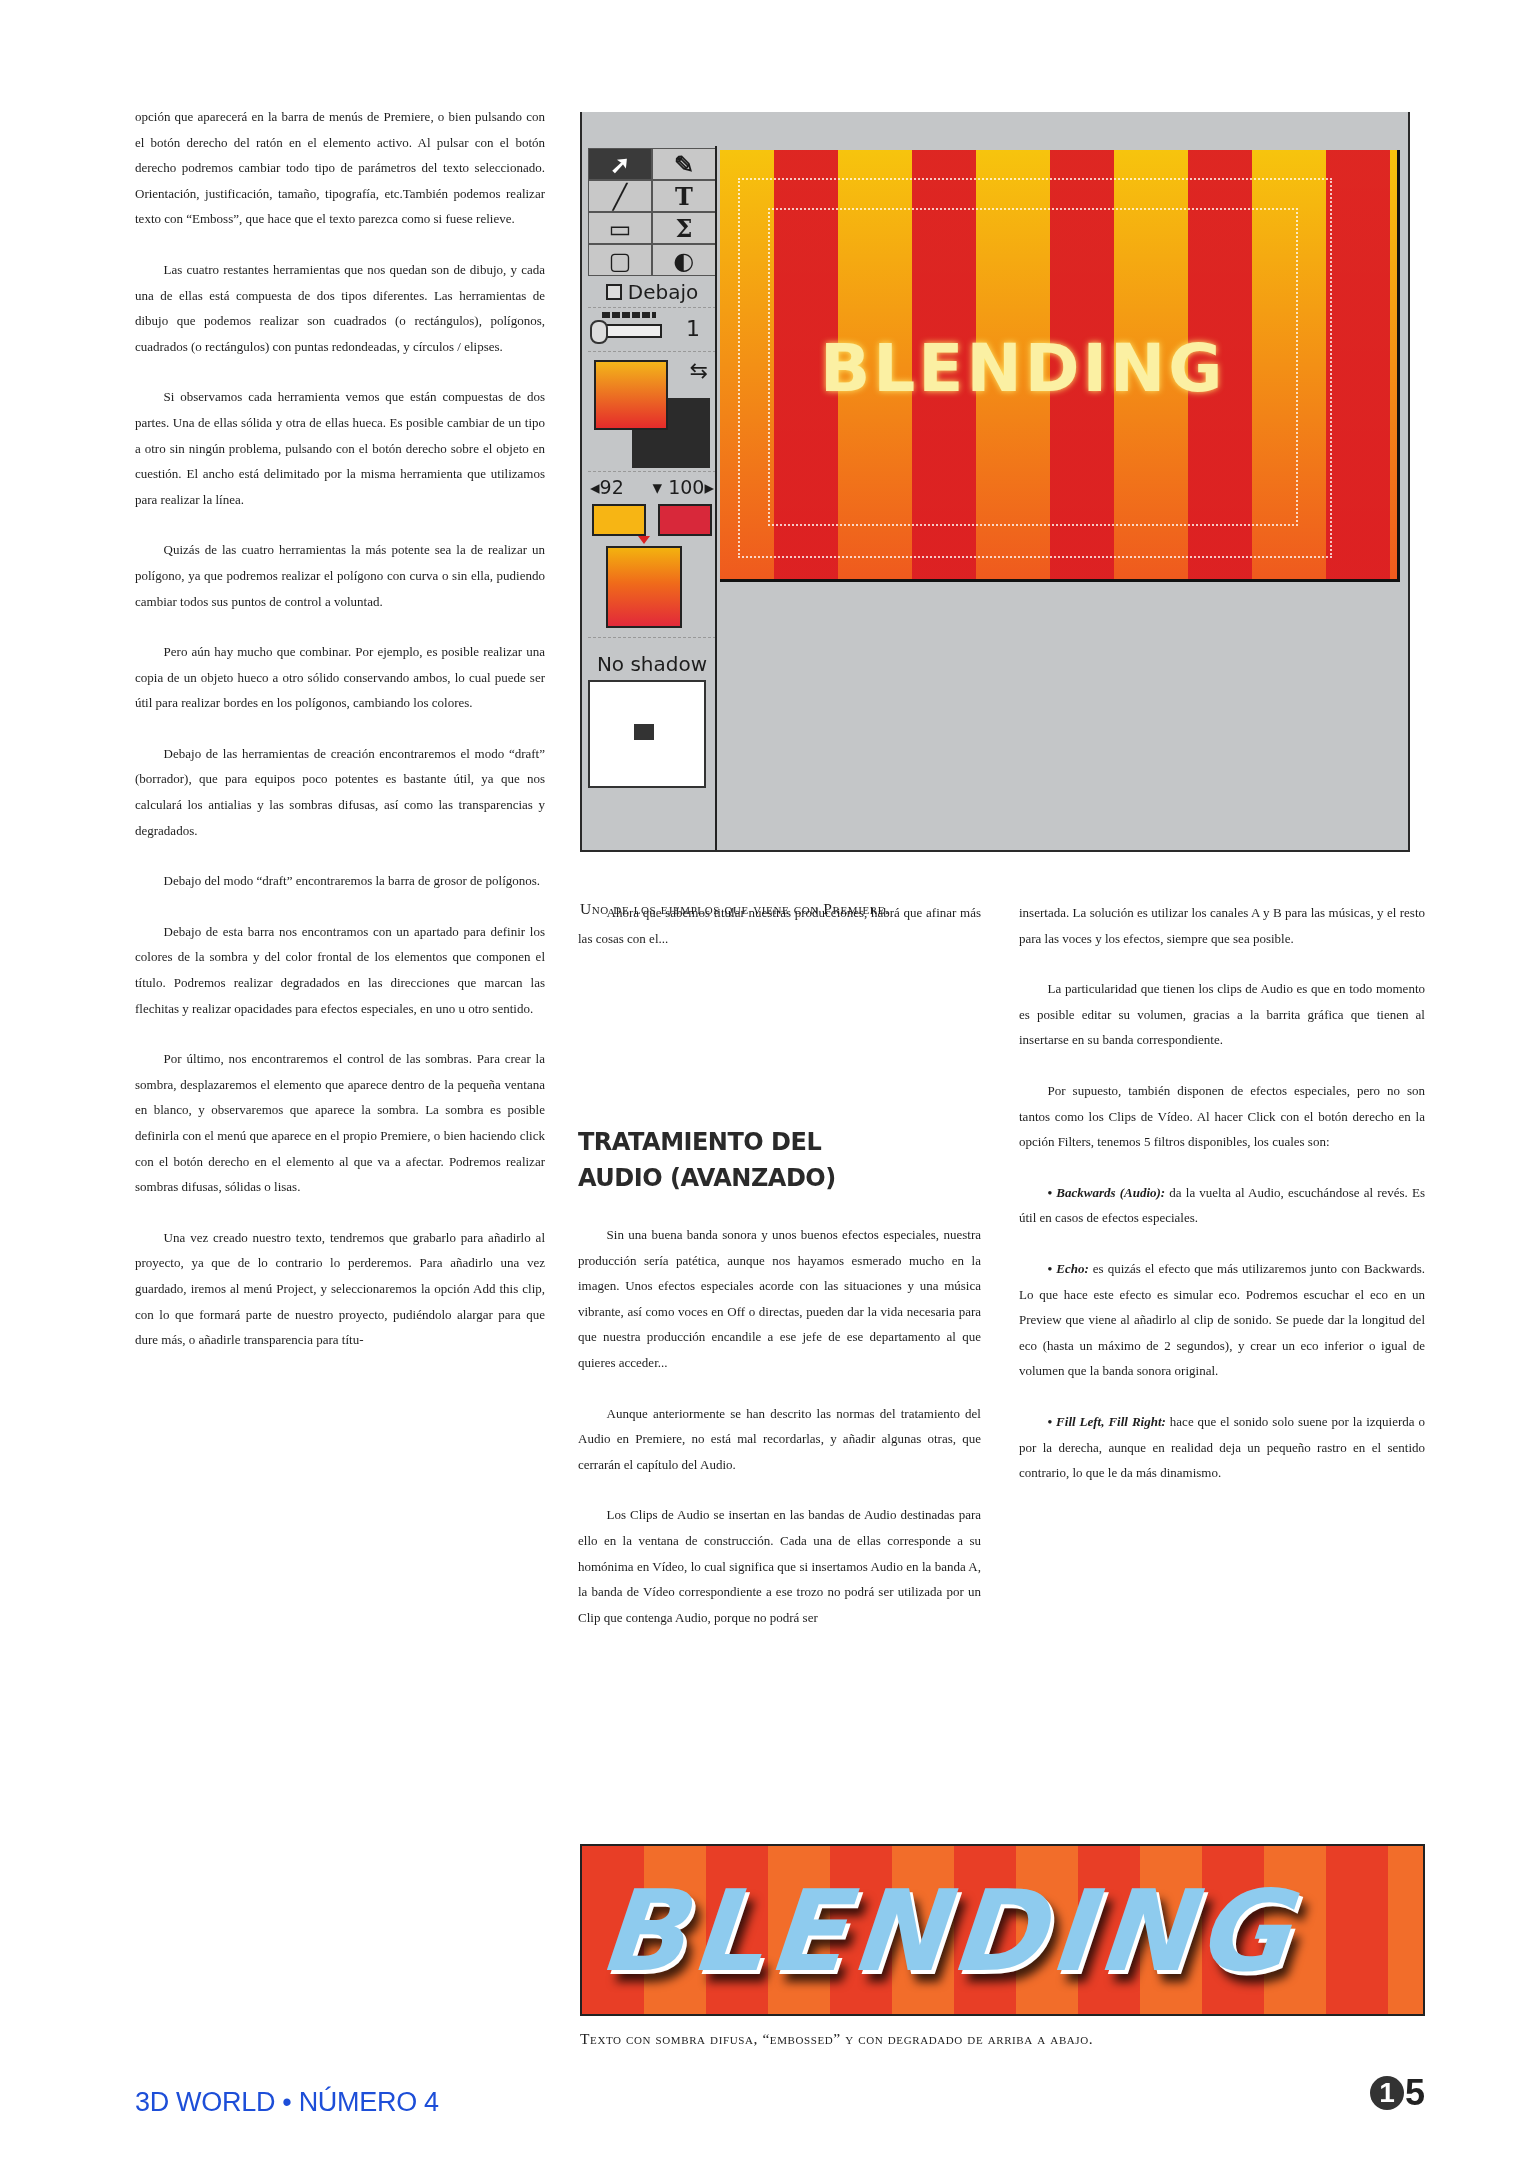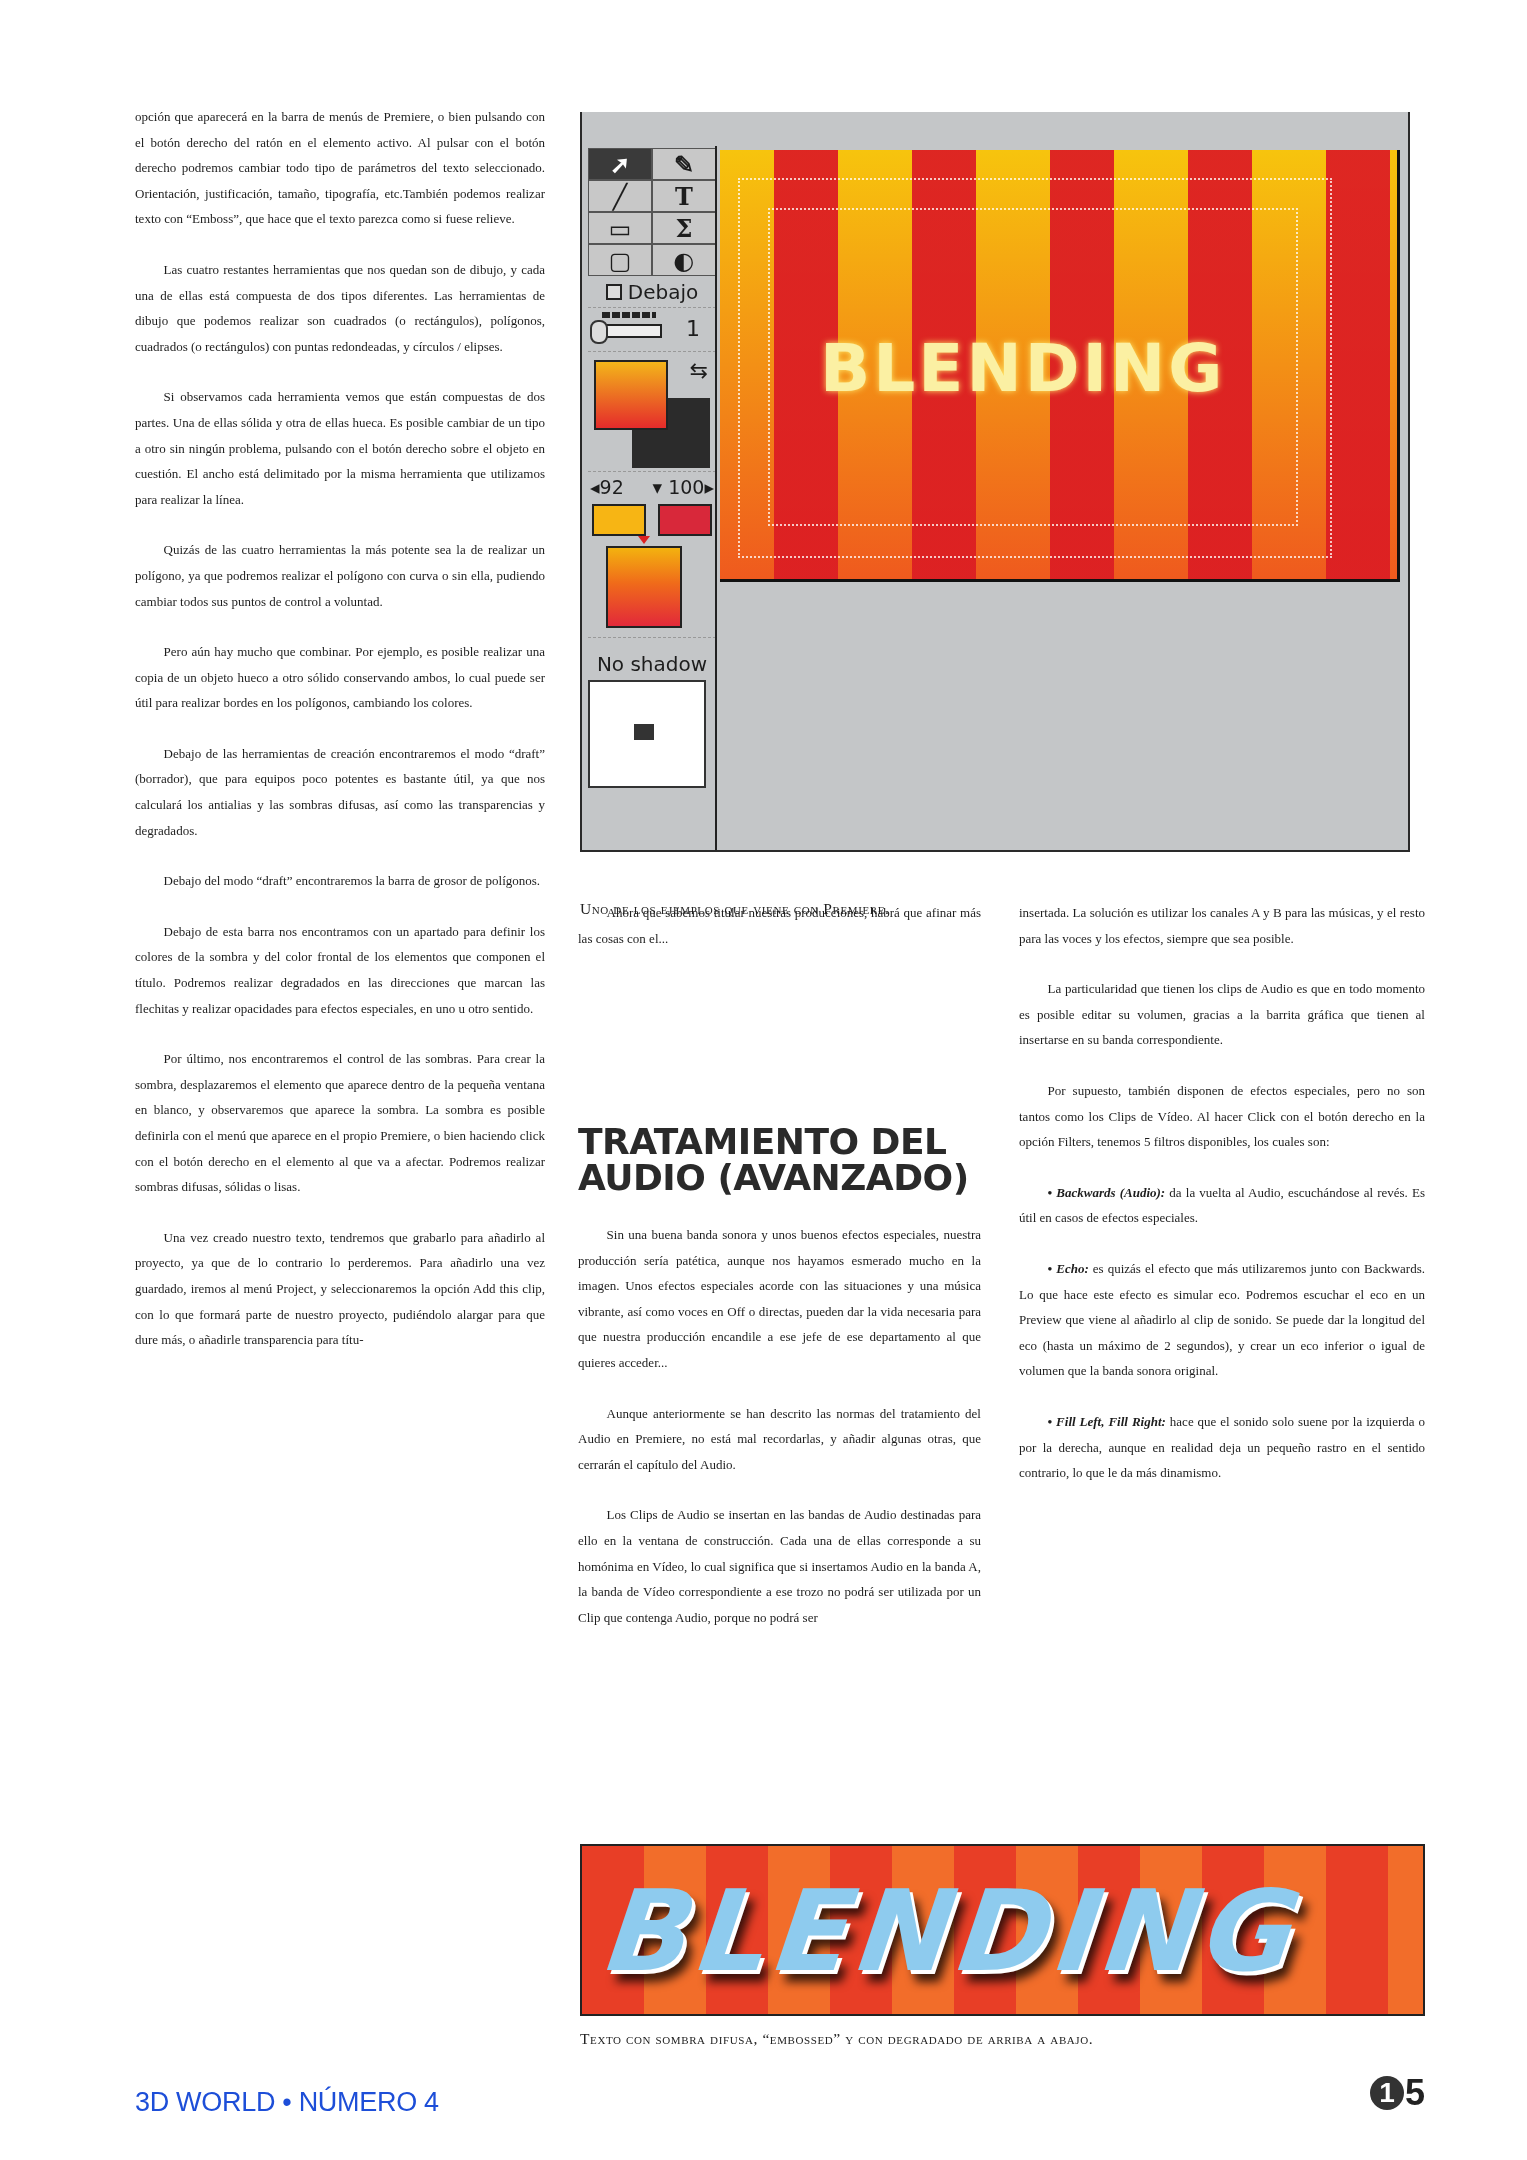--- a/index.html
+++ b/index.html
@@ -56,21 +56,21 @@
     background-position: 54px 0, 0 0;
   }
   .canvas .safe1 { position: absolute; left: 18px; top: 28px; width: 594px; height: 380px; border: 2px dotted rgba(255,255,255,0.75); }
   .canvas .safe2 { position: absolute; left: 48px; top: 58px; width: 530px; height: 318px; border: 2px dotted rgba(255,255,255,0.75); }
   .canvas .btext { position: absolute; left: 100px; top: 180px; font-family: "DejaVu Sans", sans-serif; font-weight: bold; font-size: 66px; letter-spacing: 3px; color: #fbf0a3; text-shadow: 0 0 6px #ffe86a; }
 
   .caption { position: absolute; font-size: 15.5px; font-variant: small-caps; letter-spacing: 0.6px; color: #222; }
   .cap1 { left: 580px; top: 900px; text-align: right; }
   .cap2 { left: 580px; top: 2030px; }
 
-  .h2 { position: absolute; left: 578px; top: 1124px; width: 420px; font-family: "DejaVu Sans", sans-serif; font-weight: bold; font-size: 36px; line-height: 36px; letter-spacing: -0.5px; color: #2a2a2a; }
+  .h2 { position: absolute; left: 578px; top: 1124px; width: 420px; font-family: "DejaVu Sans", sans-serif; font-weight: bold; font-size: 24px; line-height: 36px; letter-spacing: -0.5px; color: #2a2a2a; }
 
   .banner { position: absolute; left: 580px; top: 1844px; width: 845px; height: 172px; border: 2px solid #222;
     background: repeating-linear-gradient(90deg, #e83e26 0 62px, #f26d2a 62px 124px); overflow: hidden; }
   .banner .bt { position: absolute; left: 28px; top: 20px; font-family: "DejaVu Sans", sans-serif; font-weight: bold; font-style: italic; font-size: 112px; letter-spacing: 6px;
     color: #8ecbee; text-shadow: 4px 4px 0 #fff, 10px 12px 10px rgba(0,0,0,0.75); transform: skewX(-8deg); }
 
   .footer { position: absolute; left: 135px; top: 2087px; font-family: Liberation Sans, sans-serif; font-size: 27px; letter-spacing: -0.3px; color: #1d4ed8; }
   .pageno { position: absolute; left: 1370px; top: 2072px; display: flex; align-items: center; font-family: "Liberation Sans", sans-serif; font-size: 36px; font-weight: bold; color: #222; }
   .pageno .circ { width: 34px; height: 34px; border-radius: 50%; background: #333; color: #fff; font-size: 28px; display: flex; align-items: center; justify-content: center; margin-right: 1px; }
 </style>

